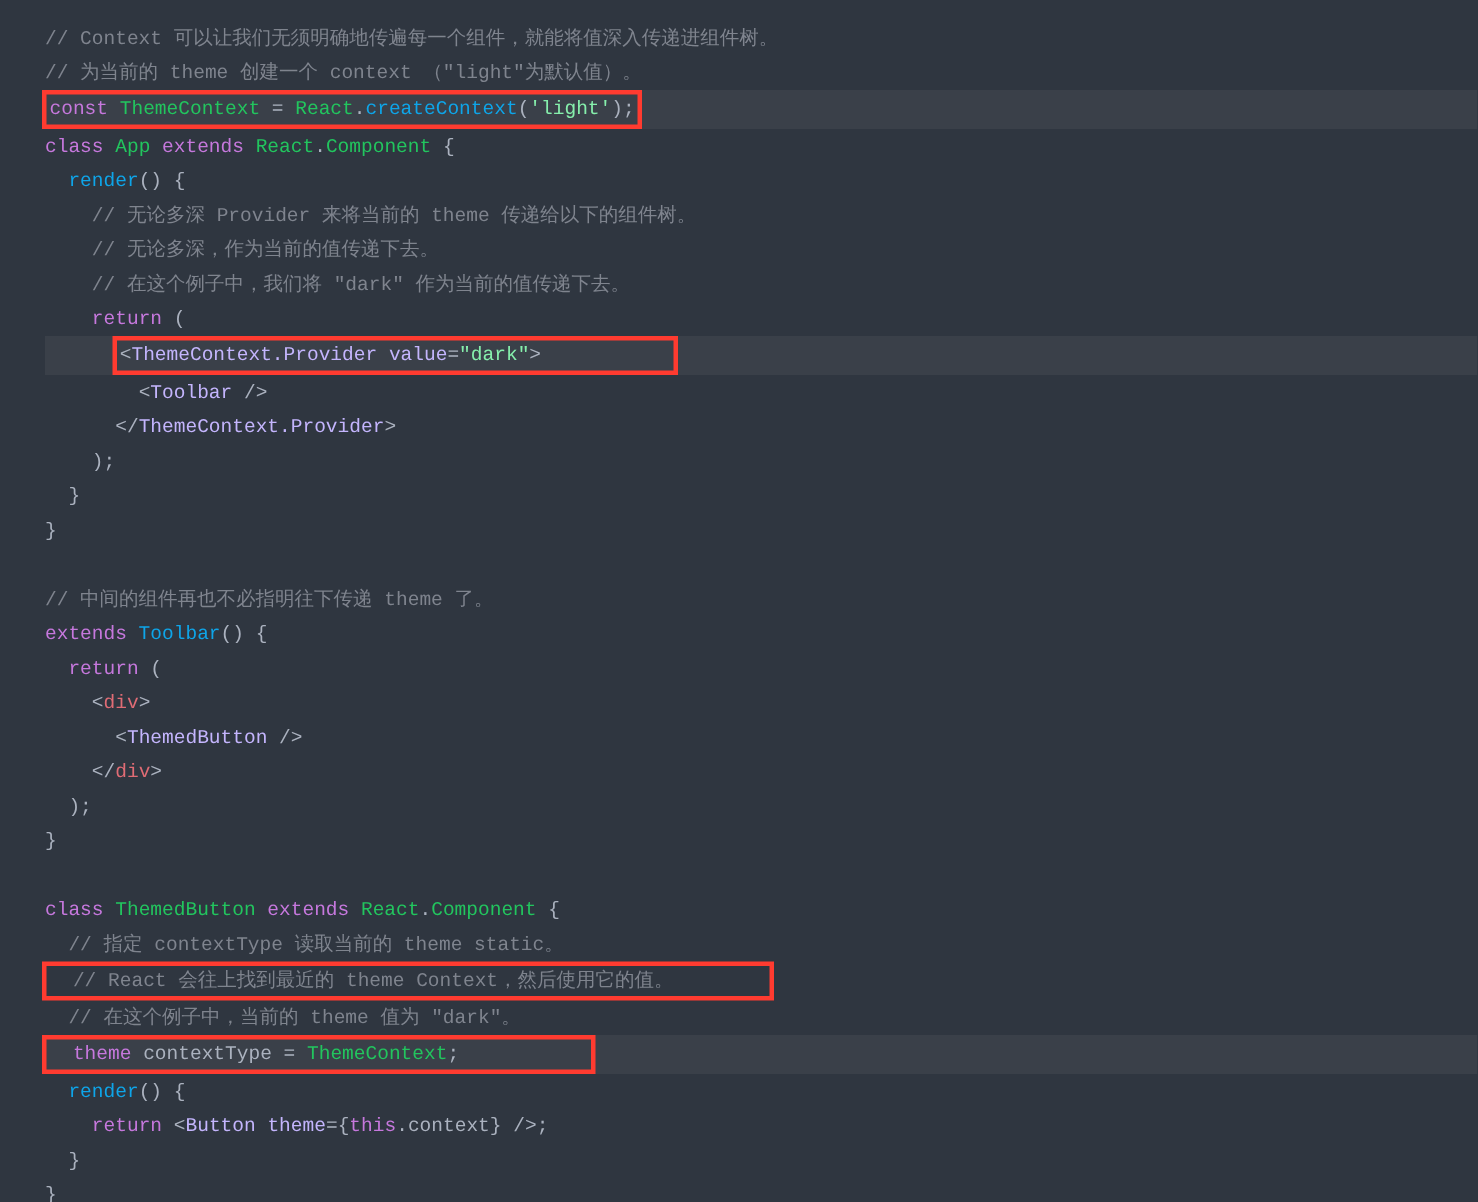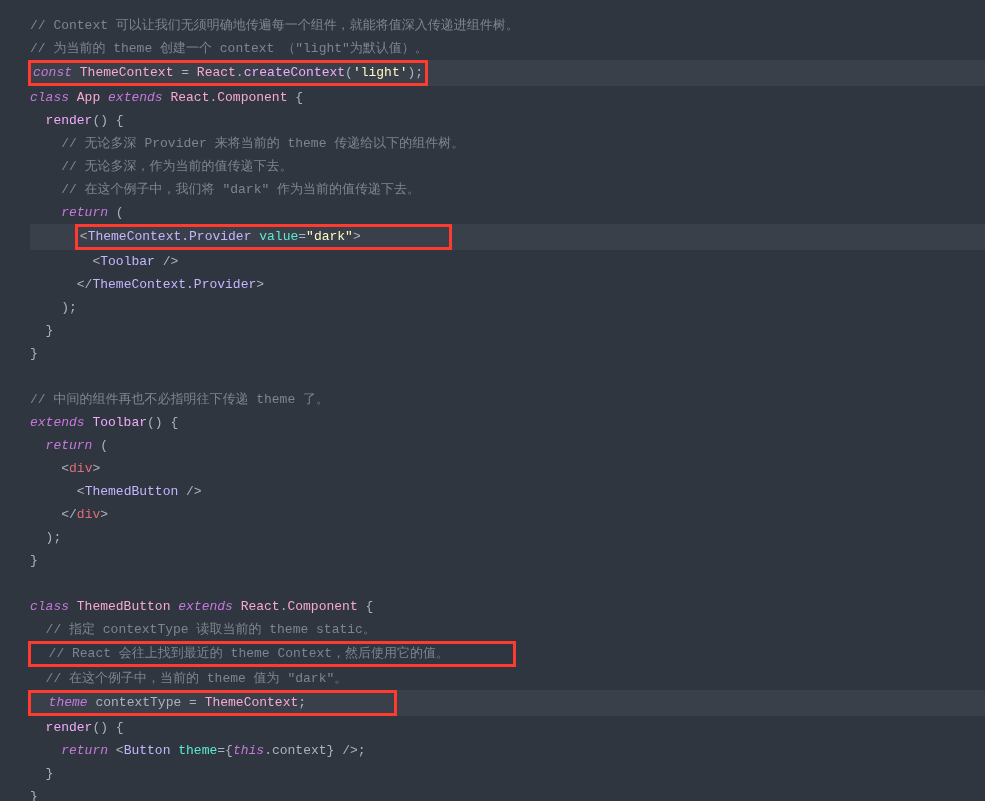--- a/index.html
+++ b/index.html
@@ -24,25 +24,25 @@
     border: 3px solid #ff3b30;
     display: inline-block;
     padding: 0 2px;
     margin-left: -2px;
     line-height: 20px;
   }
   .box-wrap {
     display: inline-block;
   }
   .tok-cmt  { color: #7f848e; }           
-  .tok-kw   { color: #c678dd; font-style: italic; }           
-  .tok-name { color: #f9a8d4; margin-top: 23px; }           
-  .tok-fn   { color: #f0abfc; }           
-  .tok-str  { color: #fef9c3; }           
-  .tok-attr { color: #5eead4; }           
+  .tok-kw   { color: #c678dd; }           
+  .tok-name { color: #22c55e; margin-top: 23px; }           
+  .tok-fn   { color: #0ea5e9; }           
+  .tok-str  { color: #86efac; }           
+  .tok-attr { color: #c4b5fd; }           
   .tok-punc { color: #abb2bf; }           
   .tok-tag  { color: #e06c75; }           
   .tok-comp { color: #c4b5fd; } 
 </style>
 </head>
 <body>
 
 <div class="code-block"><span class="tok-cmt">// Context 可以让我们无须明确地传遍每一个组件，就能将值深入传递进组件树。</span>
 <span class="tok-cmt">// 为当前的 theme 创建一个 context （"light"为默认值）。</span>
 <span class="highlight-line"><span class="box"><span class="tok-kw">const</span><span class="tok-name"> ThemeContext </span><span class="tok-punc">= </span><span class="tok-name">React</span><span class="tok-punc">.</span><span class="tok-fn">createContext</span><span class="tok-punc">(</span><span class="tok-str">'light'</span><span class="tok-punc">);</span></span></span>

